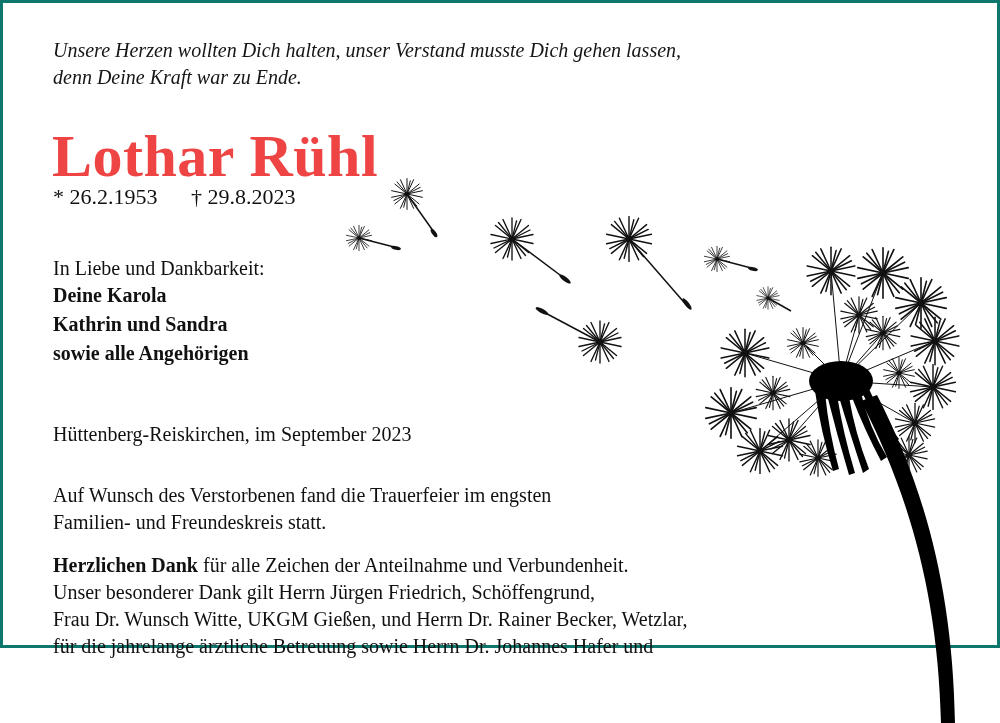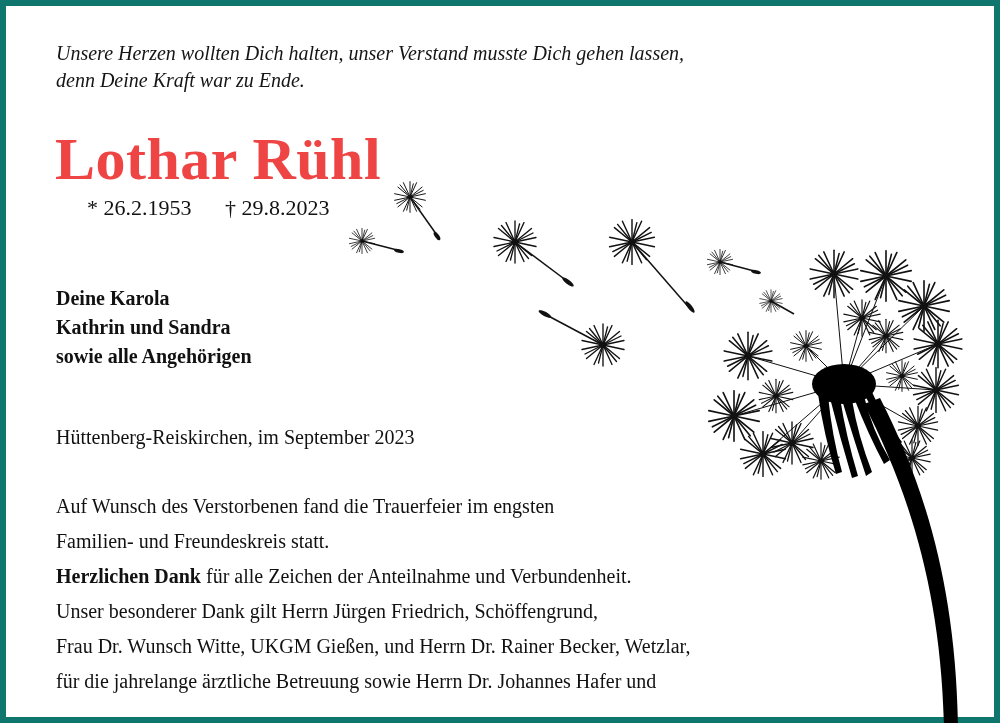--- a/index.html
+++ b/index.html
@@ -1,59 +1,59 @@
 <!DOCTYPE html>
 <html><head>
   <meta charset="utf-8">
   <style>
     html, body { margin: 0; padding: 0; background: #ffffff; }
     body { width: 1000px; height: 723px; overflow: hidden; }
     .page {
       position: relative;
-      width: 1000px; height: 723px;
+      width: 1000px; height: 648px;
       box-sizing: border-box;
-      border: 6px solid #0f766e;
+      border: 3px solid #0f766e;
       background: #ffffff;
       color: #111111;
       font-family: "Liberation Serif", "DejaVu Serif", serif;
     }
     .motto {
       position: absolute; left: 50px; top: 34px;
       font-style: italic; font-size: 20px; line-height: 27px;
       color: #151515;
     }
     .motto div { white-space: nowrap; }
     .name {
       position: absolute; left: 49px; top: 118px;
       font-size: 60px; font-weight: bold; line-height: 70px;
       letter-spacing: 0.5px; color: #ef4444; white-space: nowrap;
     }
     .dates {
-      position: absolute; left: 50px; top: 188px;
-      font-size: 22px; line-height: 28px; white-space: nowrap; margin-left: 31px;
+      position: absolute; left: 50px; top: 180px;
+      font-size: 22px; line-height: 28px; white-space: nowrap;
     }
     .dates .death { margin-left: 28px; }
     .love {
       position: absolute; left: 50px; top: 252px;
       font-size: 20px; line-height: 27px; white-space: nowrap;
     }
     .family {
       position: absolute; left: 50px; top: 278px;
       font-size: 20px; font-weight: bold; line-height: 29px;
     }
     .family div { white-space: nowrap; }
     .place {
       position: absolute; left: 50px; top: 418px;
       font-size: 20px; line-height: 27px; white-space: nowrap;
     }
     .funeral {
       position: absolute; left: 50px; top: 479px;
       font-size: 20px; line-height: 27px;
     }
-    .funeral div, .thanks div { white-space: nowrap; margin-top: 8px; }
+    .funeral div, .thanks div { white-space: nowrap; }
     .thanks {
       position: absolute; left: 50px; top: 549px;
       font-size: 20px; line-height: 27px;
     }
     .thanks b { font-weight: bold; }
     .illustration {
       position: absolute; left: 330px; top: 160px;
       width: 668px; height: 561px;
     }
   </style>
@@ -69,20 +69,21 @@
 
   <div class="name">Lothar Rühl</div>
 
   <div class="dates">
     <span>*</span>
     <span>26.2.1953</span>
     <span class="death">†</span>
     <span>29.8.2023</span>
   </div>
 
+  <div class="love">In Liebe und Dankbarkeit:</div>
 
   <div class="family">
     <div>Deine Karola</div>
     <div>Kathrin und Sandra</div>
     <div>sowie alle Angehörigen</div>
   </div>
 
   <div class="place">Hüttenberg-Reiskirchen, im September 2023</div>
 
   <div class="funeral">

